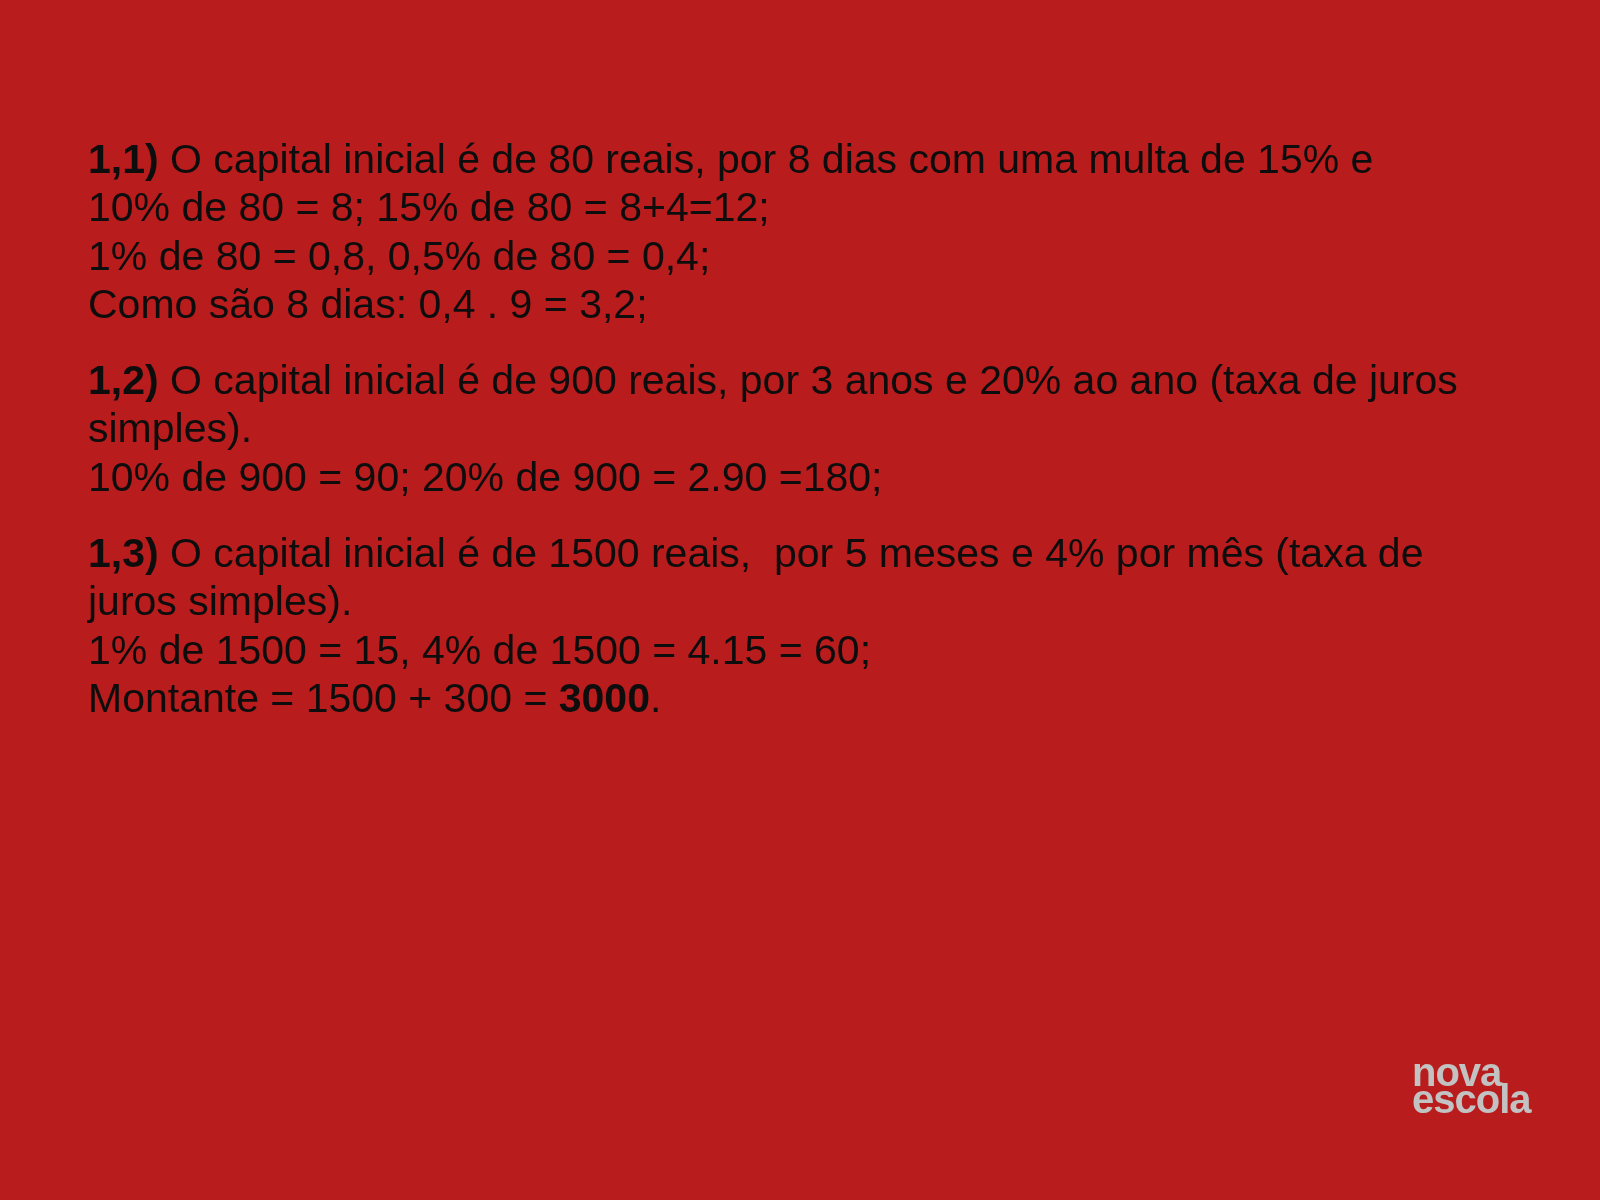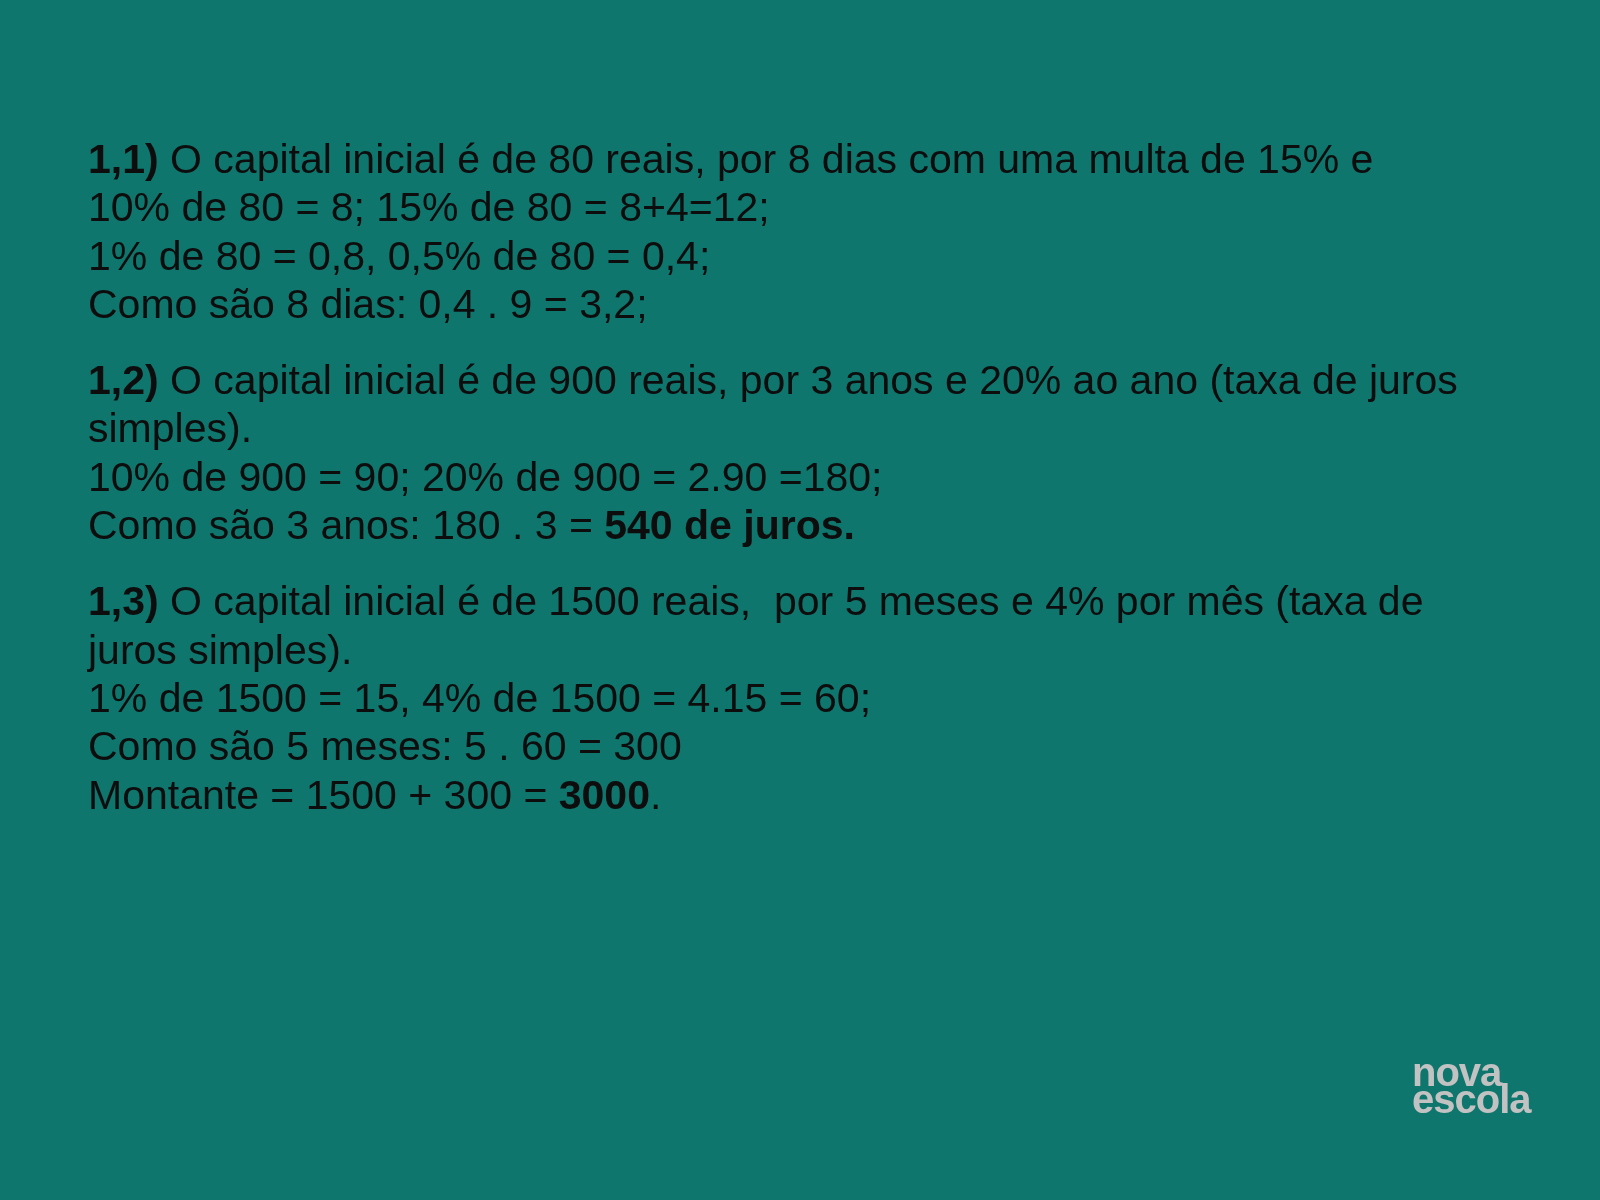--- a/index.html
+++ b/index.html
@@ -31,43 +31,41 @@
     font-family: Liberation Sans, sans-serif;
     font-weight: 700;
     font-size: 40px;
     line-height: 27px;
     letter-spacing: -1px;
   }
 </style>
 </head>
 <body>
 
-<div class="page" style="background: #0f766e;">
+<div class="page" style="background: #b91c1c;">
 
   <main class="content" style="color: rgb(13, 13, 13);">
 
     <section class="block">
       <div class="line"><span class="b">1,1)</span><span> O capital inicial é de 80 reais, por 8 dias com uma multa de 15% e</span></div>
       <div class="line"><span>10% de 80 = 8; 15% de 80 = 8+4=12;</span></div>
       <div class="line"><span>1% de 80 = 0,8, 0,5% de 80 = 0,4;</span></div>
       <div class="line"><span>Como são 8 dias: 0,4 . 9 = 3,2;</span></div>
     </section>
 
     <section class="block">
       <div class="line"><span class="b">1,2)</span><span> O capital inicial é de 900 reais, por 3 anos e 20% ao ano (taxa de juros</span></div>
       <div class="line"><span>simples).</span></div>
       <div class="line"><span>10% de 900 = 90; 20% de 900 = 2.90 =180;</span></div>
-      <div class="line"><span>Como são 3 anos: 180 . 3 = </span><span class="b">540 de juros.</span></div>
     </section>
 
     <section class="block">
       <div class="line"><span class="b">1,3)</span><span> O capital inicial é de 1500 reais,  por 5 meses e 4% por mês (taxa de</span></div>
       <div class="line"><span>juros simples).</span></div>
       <div class="line"><span>1% de 1500 = 15, 4% de 1500 = 4.15 = 60;</span></div>
-      <div class="line"><span>Como são 5 meses: 5 . 60 = 300</span></div>
       <div class="line"><span>Montante = 1500 + 300 = </span><span class="b">3000</span><span>.</span></div>
     </section>
 
   </main>
 
   <div class="logo" style="color: rgb(194, 194, 194);">
     <div>nova</div>
     <div>escola</div>
   </div>
 

